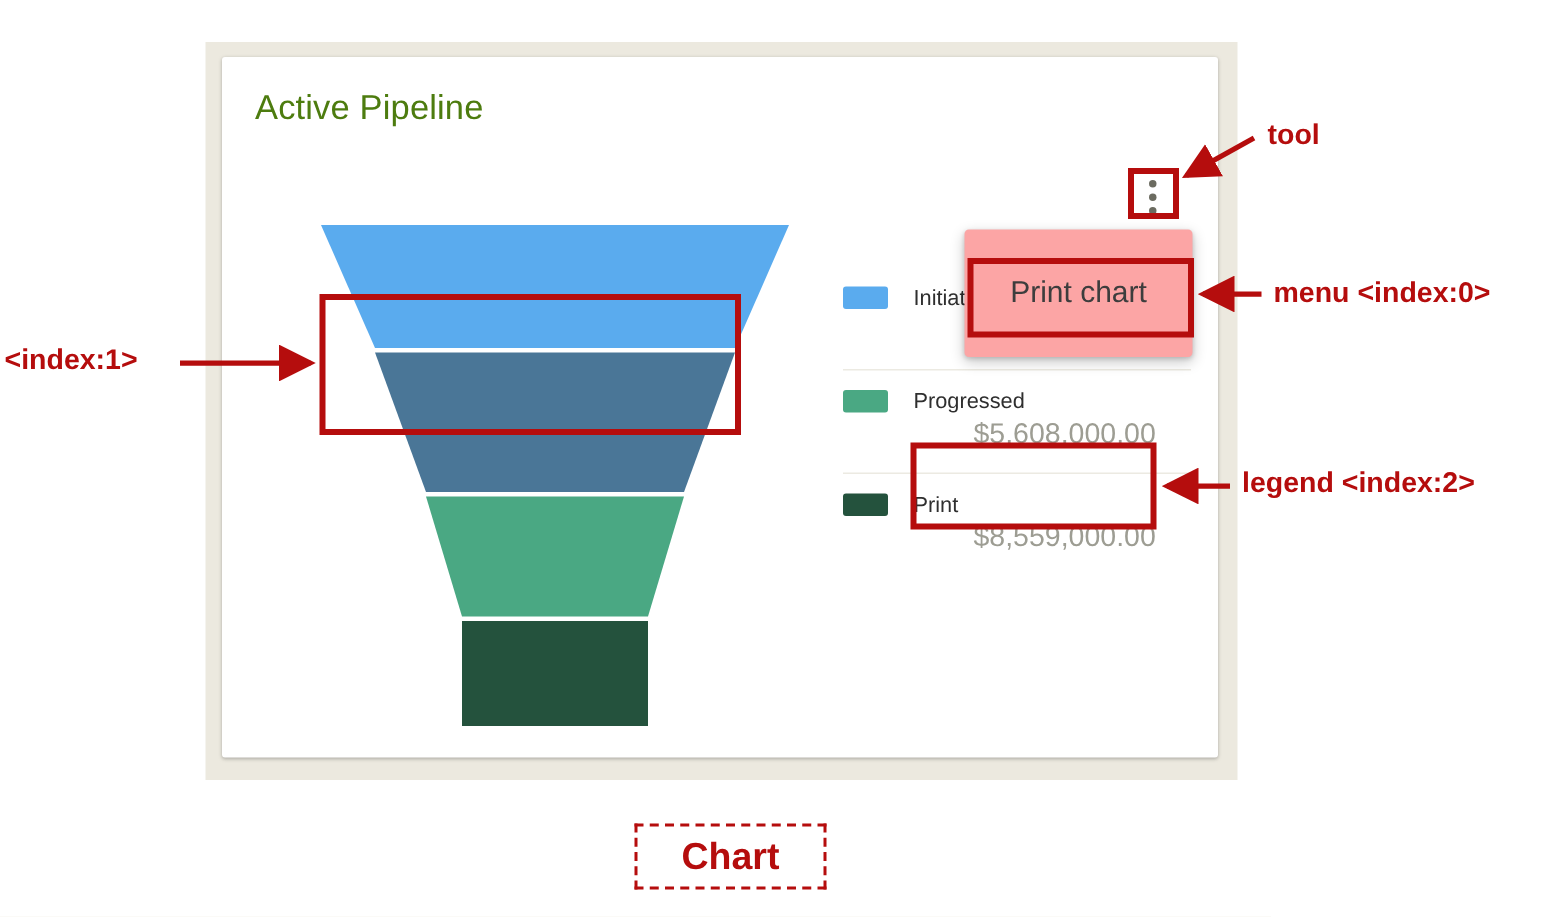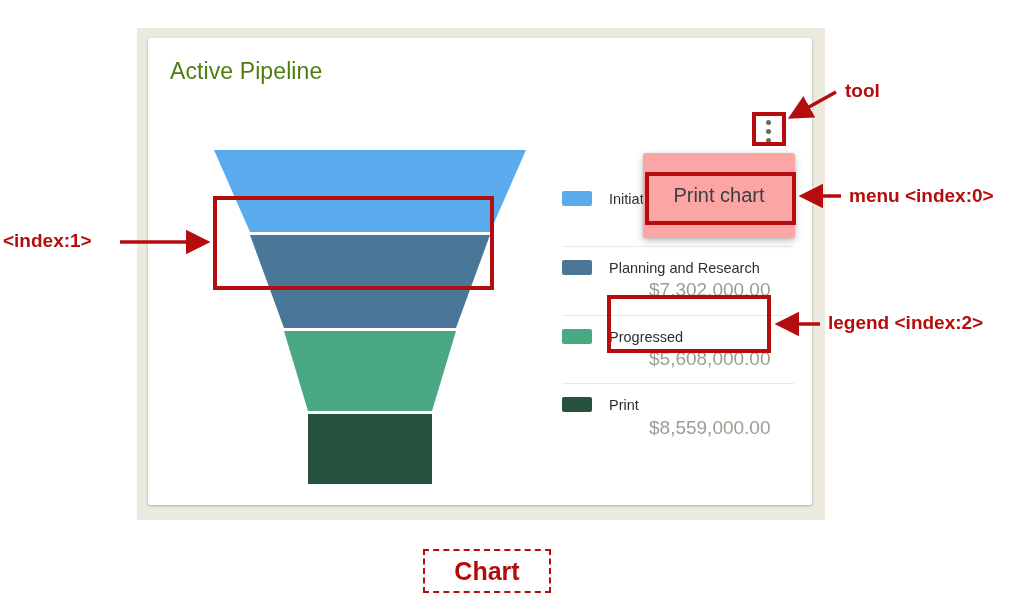--- a/index.html
+++ b/index.html
@@ -208,27 +208,20 @@
   <div id="legend">
 
     <div class="legend-row">
       <span class="legend-swatch" style="background:#5aabee"></span>
       <span class="legend-text">
         <span class="legend-label">Initiated</span><br>
         <span class="legend-value">$6,4</span>
       </span>
     </div>
 
-    <div class="legend-row">
-      <span class="legend-swatch" style="background:#4a7697"></span>
-      <span class="legend-text">
-        <span class="legend-label">Planning and Research</span><br>
-        <span class="legend-value">$7,302,000.00</span>
-      </span>
-    </div>
 
     <div class="legend-row">
       <span class="legend-swatch" style="background:#4aa883"></span>
       <span class="legend-text">
         <span class="legend-label">Progressed</span><br>
         <span class="legend-value">$5,608,000.00</span>
       </span>
     </div>
 
     <div class="legend-row">

